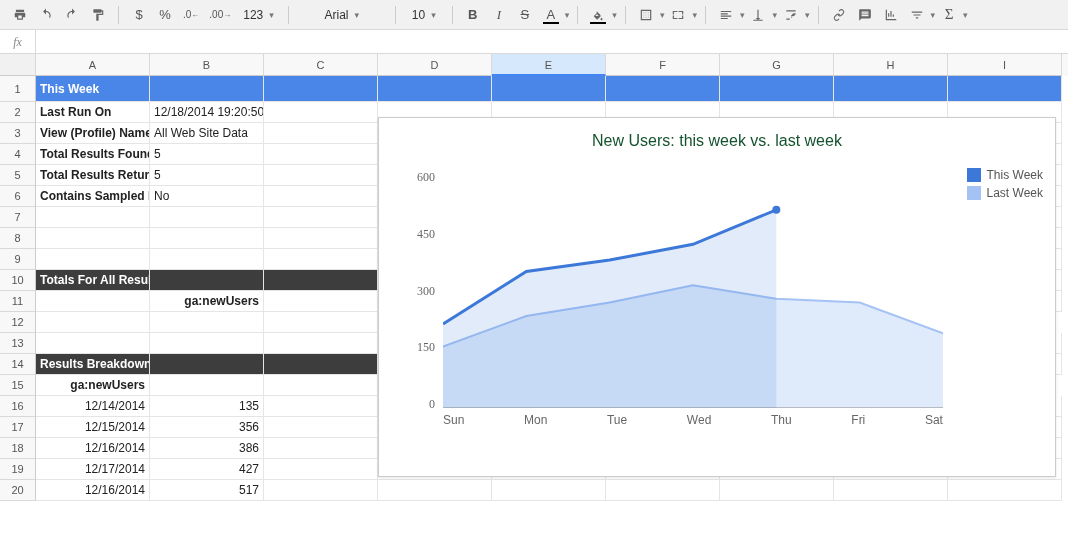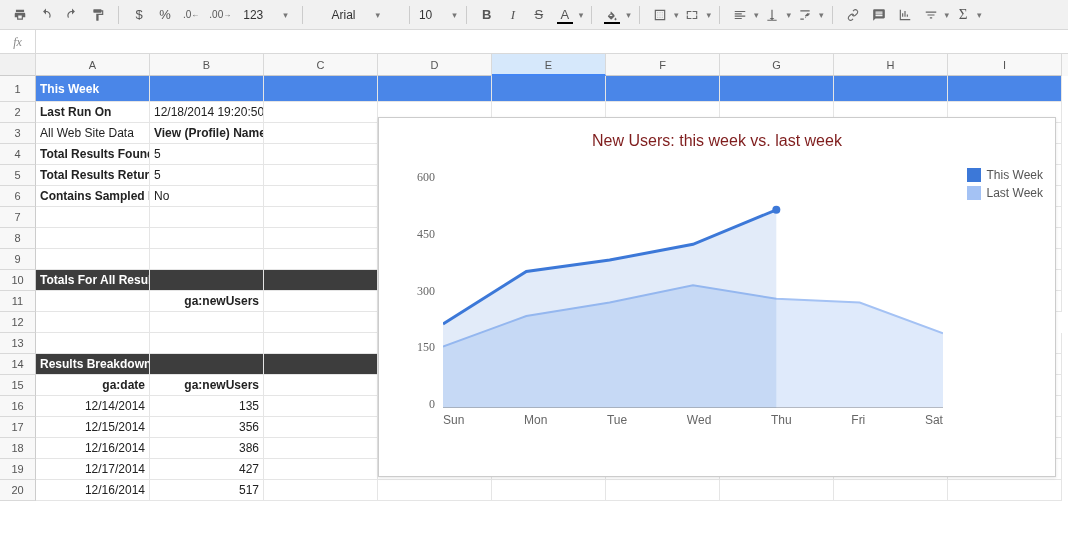--- a/index.html
+++ b/index.html
@@ -45,21 +45,21 @@
   .toolbar .dropdown {
     display: inline-flex;
     align-items: center;
     height: 24px;
     padding: 0 6px;
     border: none;
     background: transparent;
     cursor: pointer;
     color: #333;
     font-size: 12px;
-    gap: 20px;
+    gap: 6px;
   }
   .toolbar .chev { font-size: 9px; color: #777; }
   .fontsel { width: 90px; justify-content: space-between; }
   .sizesel { width: 40px; justify-content: space-between; }
   
   .fxbar {
     height: 24px;
     border-bottom: 1px solid #d9d9d9;
     display: flex;
     align-items: center;
@@ -140,21 +140,21 @@
     top: 63px;
     width: 678px;
     height: 360px;
     background: #fff;
     border: 1px solid #ccc;
     box-shadow: 0 1px 3px rgba(0,0,0,0.1);
   }
   .chart-title {
     text-align: center;
     font-size: 16px;
-    color: #7f1d1d;
+    color: #14532d;
     padding: 14px 0 6px 0;
   }
   .legend {
     position: absolute;
     right: 12px;
     top: 50px;
     font-size: 12px;
     color: #555;
   }
   .legend .item { display: flex; align-items: center; gap: 6px; margin-bottom: 4px; }
@@ -350,22 +350,22 @@
         <div class="cell"></div>
         <div class="cell"></div>
         <div class="cell"></div>
         <div class="cell"></div>
         <div class="cell"></div>
         <div class="cell"></div>
         <div class="cell"></div>
       </div>
       <div class="row">
         <div class="rh">3</div>
+        <div class="cell bold">View (Profile) Name</div>
         <div class="cell">All Web Site Data</div>
-        <div class="cell bold">View (Profile) Name</div>
         <div class="cell"></div>
         <div class="cell"></div>
         <div class="cell"></div>
         <div class="cell"></div>
         <div class="cell"></div>
         <div class="cell"></div>
         <div class="cell"></div>
       </div>
       <div class="row">
         <div class="rh">4</div>
@@ -493,21 +493,20 @@
         <div class="cell darkcell"></div>
         <div class="cell"></div>
         <div class="cell"></div>
         <div class="cell"></div>
         <div class="cell"></div>
         <div class="cell"></div>
         <div class="cell"></div>
       </div>
       <div class="row">
         <div class="rh">15</div>
-        <div class="cell bold right">ga:date</div>
         <div class="cell bold right">ga:newUsers</div>
         <div class="cell"></div>
         <div class="cell"></div>
         <div class="cell"></div>
         <div class="cell"></div>
         <div class="cell"></div>
         <div class="cell"></div>
         <div class="cell"></div>
       </div>
       <div class="row">

